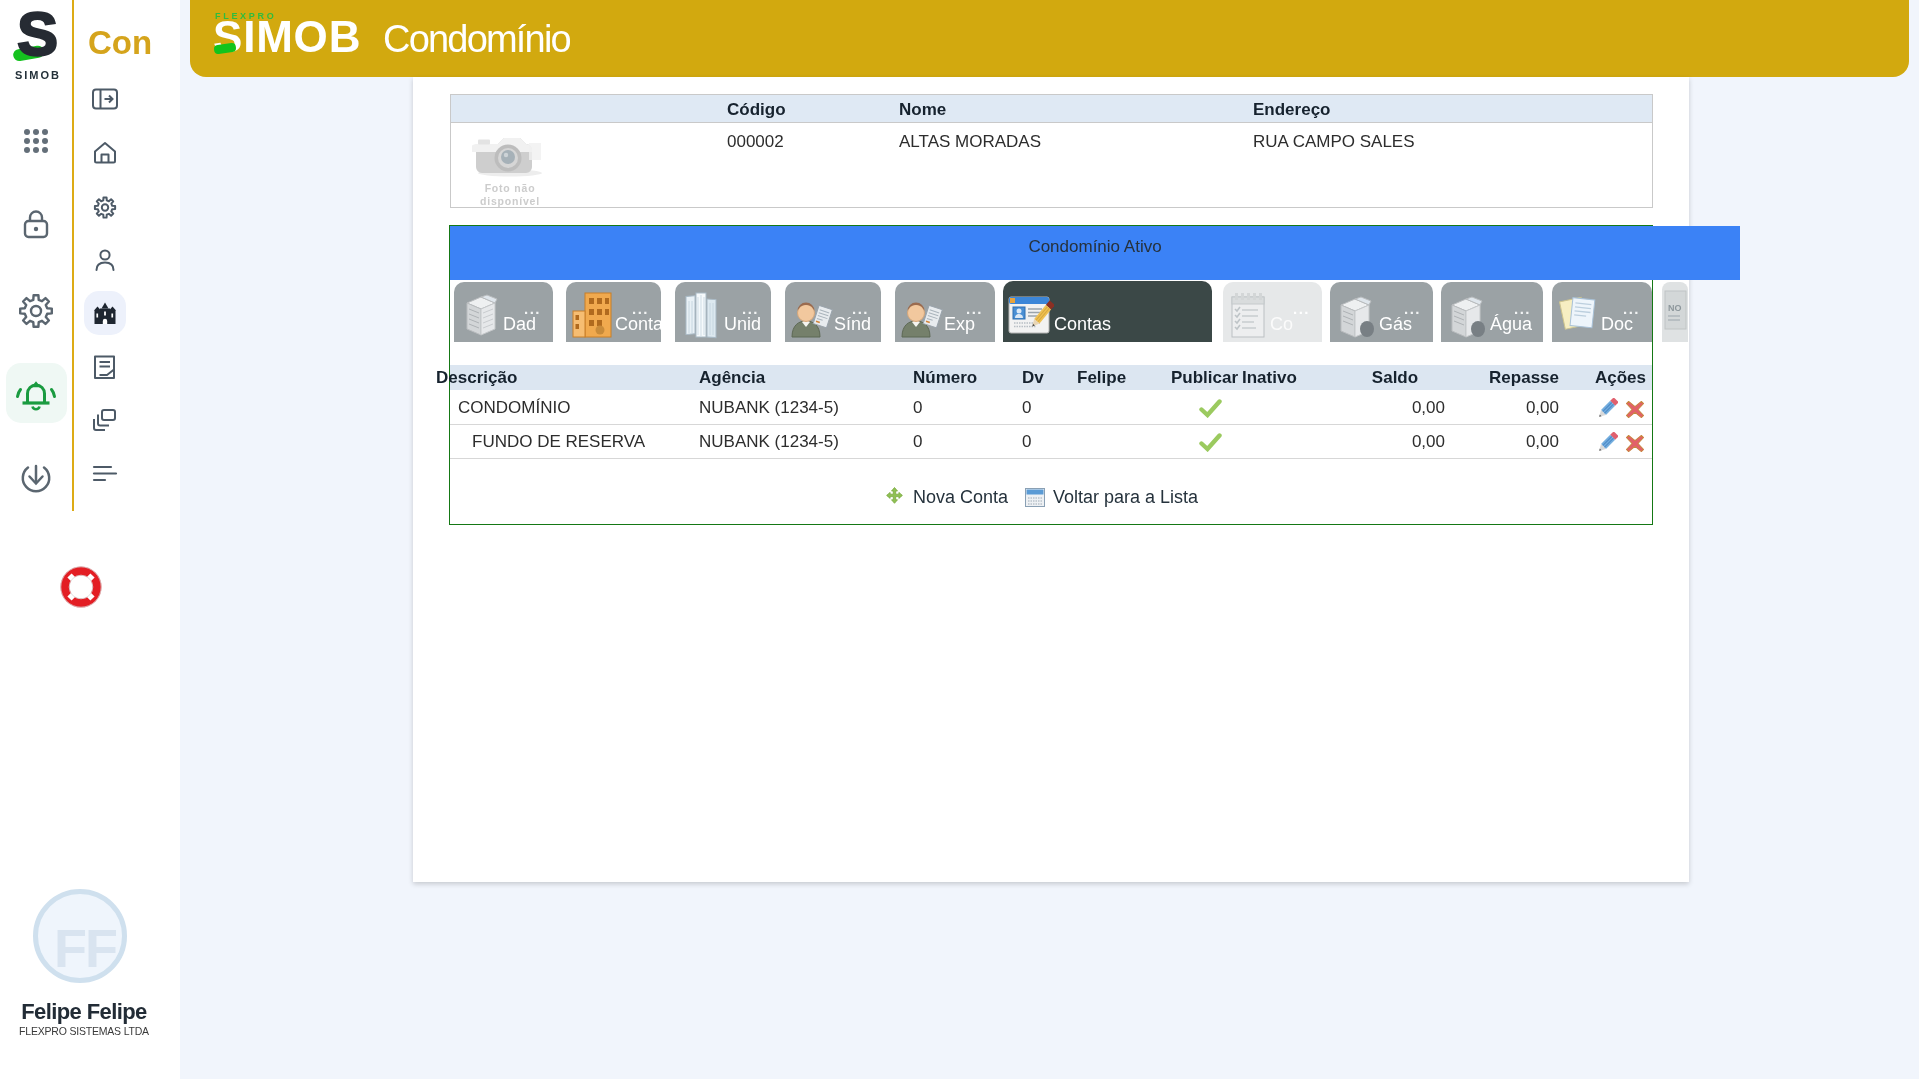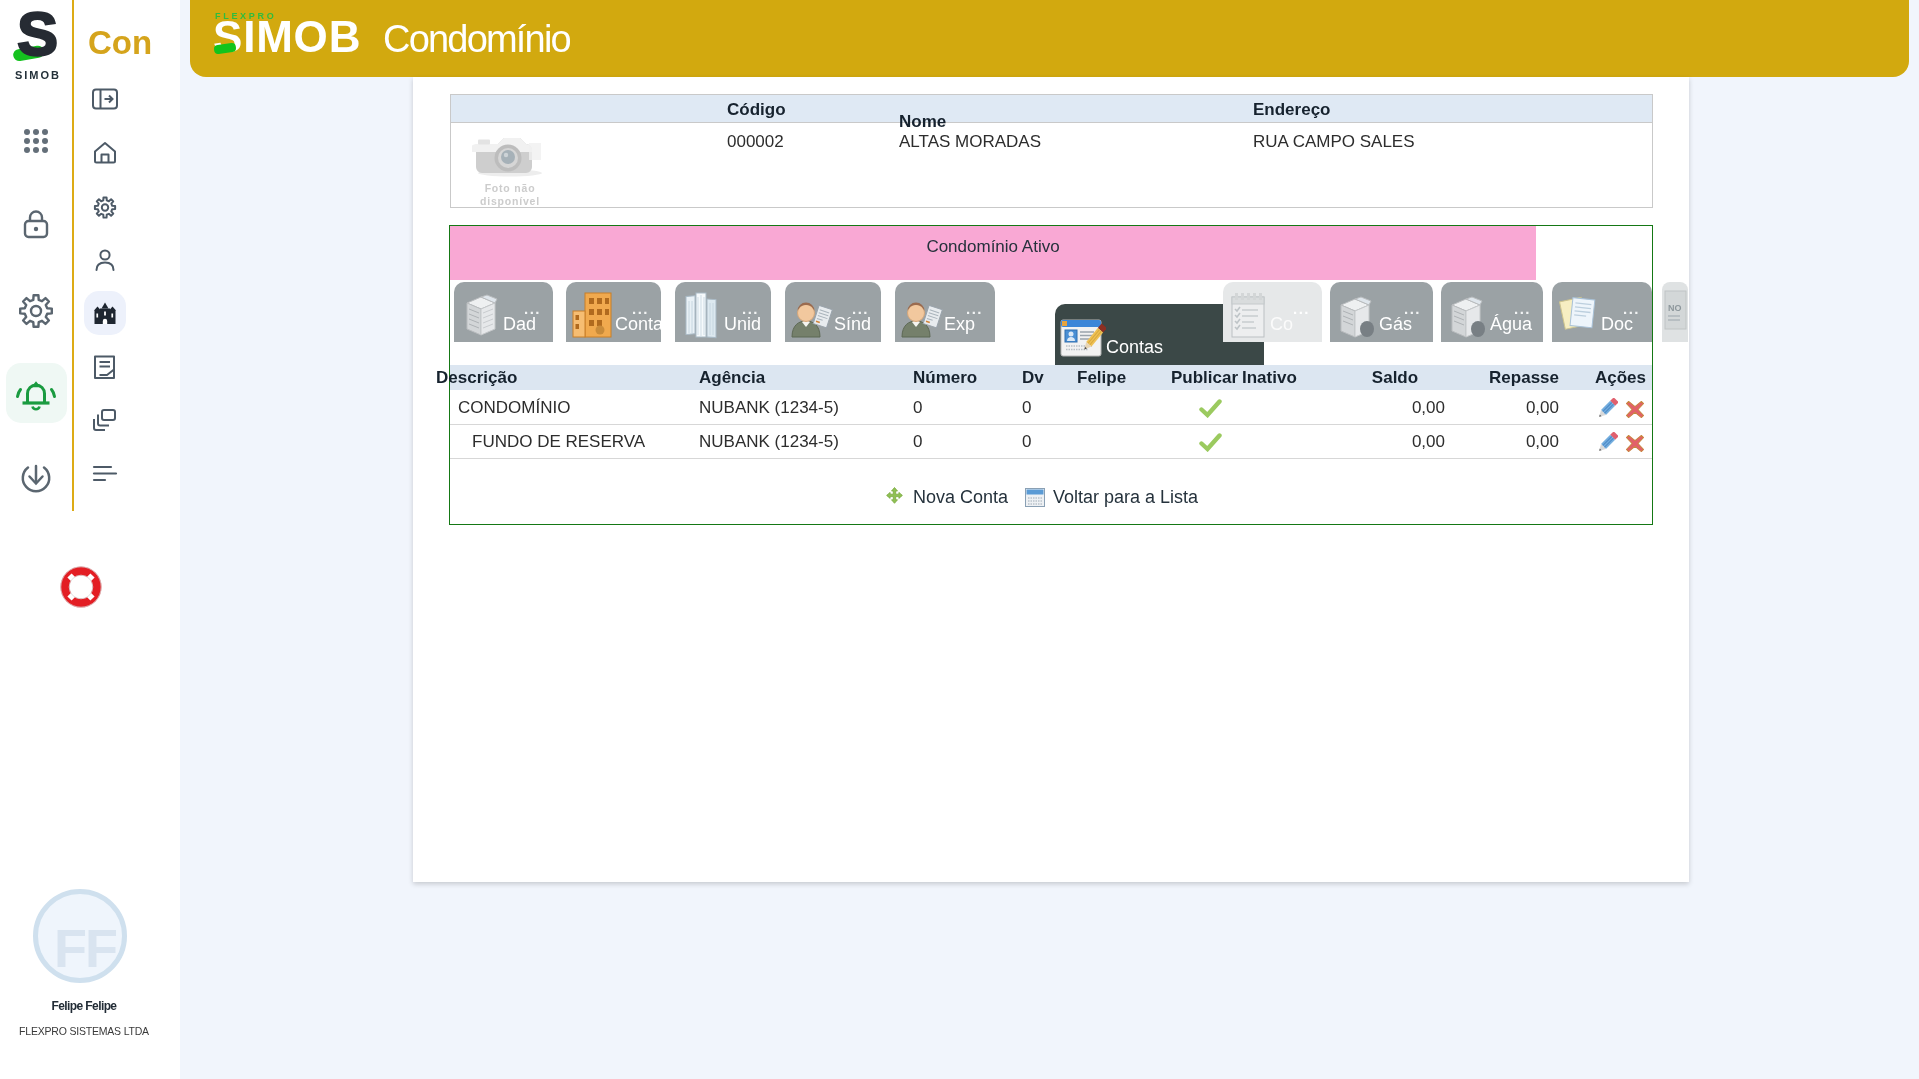--- a/index.html
+++ b/index.html
@@ -46,21 +46,21 @@
       border-bottom:1px solid #c9c9c9; }
   .ith { position:absolute; top:100px; font-size:17px; font-weight:bold; color:#16222e; }
   .itv { position:absolute; top:132px; font-size:17px; color:#2d2d2d; }
 
   #fotobox { position:absolute; left:460px; top:131px; width:100px; text-align:center; }
   #fototxt { margin-top:1px; font-size:10.5px; font-weight:bold; color:#cccccc; letter-spacing:0.8px; line-height:13px; }
 
   
   #gbox { position:absolute; left:449px; top:225px; width:1204px; height:300px;
       border:1px solid #157815; background:#ffffff; }
-  #gband { position:absolute; left:450px; top:226px; width:1086px; height:54px; background:#f9a8d4;
+  #gband { position:absolute; left:450px; top:226px; width:1290px; height:54px; background:#3b82f6;
       text-align:center; font-size:17px; color:#26313c; line-height:41px; }
 
   
   .tab { position:absolute; top:282px; height:60px; background:#9ba2a5; border-radius:10px 10px 0 0; }
   .tab .dots { position:absolute; top:19px; right:12px; font-size:15px; font-weight:bold; color:#f2f4f4; letter-spacing:1.5px; line-height:15px;}
   .tab .lbl { position:absolute; bottom:7px; font-size:18px; color:#ffffff; }
   .tab svg { position:absolute; left:3px; bottom:3px; }
   #tab-contas { top:281px; height:61px; background:#3b4847; }
   .tabdis { background:#e6e8e9; }
   .tabdis svg { opacity:0.55; }
@@ -220,37 +220,37 @@
       <path d="M20,9.5 h22"></path>
       <path d="M20,16 h11"></path>
     </g>
   </svg>
 
   <div style="position:absolute; left:33px; top:889px; width:94px; height:94px; border-radius:50%;
        background:#eff5fc; border:5px solid #cfe0ee;"></div>
   <div style="position:absolute; left:33px; top:921px; width:104px; text-align:center;
        font-size:54px; font-weight:bold; color:#d9e4f0; line-height:54px; letter-spacing:-2px;">FF</div>
   <div style="position:absolute; left:0px; top:999px; width:168px; text-align:center;
-       font-size:12px; font-weight:bold; color:#222c36; letter-spacing:-0.6px;">Felipe Felipe</div>
+       font-size:22px; font-weight:bold; color:#222c36; letter-spacing:-0.6px;">Felipe Felipe</div>
   <div style="position:absolute; left:0px; top:1025px; width:168px; text-align:center;
        font-size:10.5px; color:#3a3a3a; letter-spacing:-0.2px;">FLEXPRO SISTEMAS LTDA</div>
 
   <div id="header"></div>
   <div id="flexpro">FLEXPRO</div>
   <div id="simobbig">SIMOB</div>
   <div id="sw2"></div>
   <div id="pagetitle">Condomínio</div>
 
   <div id="panel"></div>
 
   <div id="itable">
       <div class="hband"></div>
     </div>
   <div class="ith" style="left:727px;">Código</div>
-  <div class="ith" style="left:899px;margin-top:12px;">Nome</div>
+  <div class="ith" style="left:899px;">Nome</div>
   <div class="ith" style="left:1253px;">Endereço</div>
   <div class="itv" style="left:727px;">000002</div>
   <div class="itv" style="left:899px;">ALTAS MORADAS</div>
   <div class="itv" style="left:1253px;">RUA CAMPO SALES</div>
   <div id="fotobox">
     <svg id="camsvg" width="76" height="46" viewBox="0 0 76 46">
       <ellipse cx="38" cy="42" rx="32" ry="3.5" fill="#ededed"></ellipse>
       <path d="M4,13 h22 l6,-6 h16 l6,6 a6,6 0 0 1 6,6 v17 a6,6 0 0 1 -6,6 h-44 a6,6 0 0 1 -6,-6 v-17 a6,6 0 0 1 6,-6 z" fill="#cecece"></path>
       <path d="M4,13 h22 l6,-6 h16 l6,6 a6,6 0 0 1 6,6 v2 h-62 v-2 a6,6 0 0 1 6,-6 z" fill="#f1f1f1"></path>
       <rect x="6" y="8.5" width="12" height="5" rx="1" fill="#e3e3e3"></rect>
@@ -347,21 +347,21 @@
           <rect x="27" y="18" width="14" height="19" fill="#e8ecef" stroke="#9aa4ac"></rect>
           <path d="M29,22 h10 M29,25 h10 M29,28 h10 M29,31 h6" stroke="#aab4bc" stroke-width="1"></path>
           <path d="M29,34 h4" stroke="#d2843a" stroke-width="1.5"></path>
         </g>
       </g>
     </svg>
     <div class="dots">...</div>
       <div class="lbl" style="left:49px;">Exp</div>
   </div>
 
-  <div class="tab" id="tab-contas" style="left:1055px; width:209px;margin-top:23px;">
+  <div class="tab" id="tab-contas" style="left:1003px; width:209px;">
     <svg width="48" height="46" viewBox="0 0 48 46">
       <g>
         <rect x="3" y="4" width="40" height="36" rx="2" fill="#f2f2f2" stroke="#b5b5b5"></rect>
         <rect x="3" y="4" width="40" height="7" rx="2" fill="#3c86d8"></rect>
         <rect x="4" y="5" width="5" height="5" fill="#e8a33d"></rect>
         <rect x="7" y="14" width="12" height="12" fill="#4a8fd4" stroke="#2f6eb0"></rect>
         <circle cx="13" cy="18" r="2.5" fill="#dce9f6"></circle>
         <path d="M9,25 c0,-3 2,-4 4,-4 s4,1 4,4z" fill="#dce9f6"></path>
         <path d="M22,16 h14 M22,19.5 h14 M22,23 h11" stroke="#9aa4ac" stroke-width="1.6"></path>
         <path d="M8,30 h26 M8,33.5 h22" stroke="#b8bfc5" stroke-width="1.6" stroke-dasharray="1.5,1"></path>

